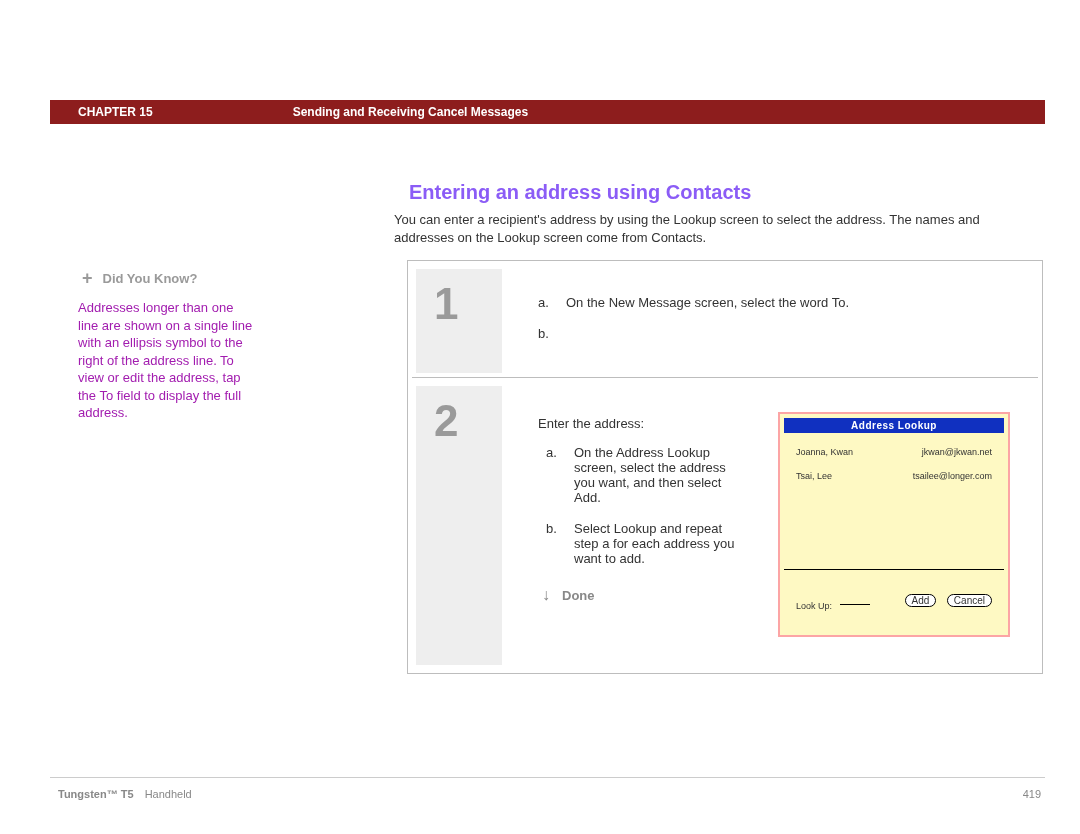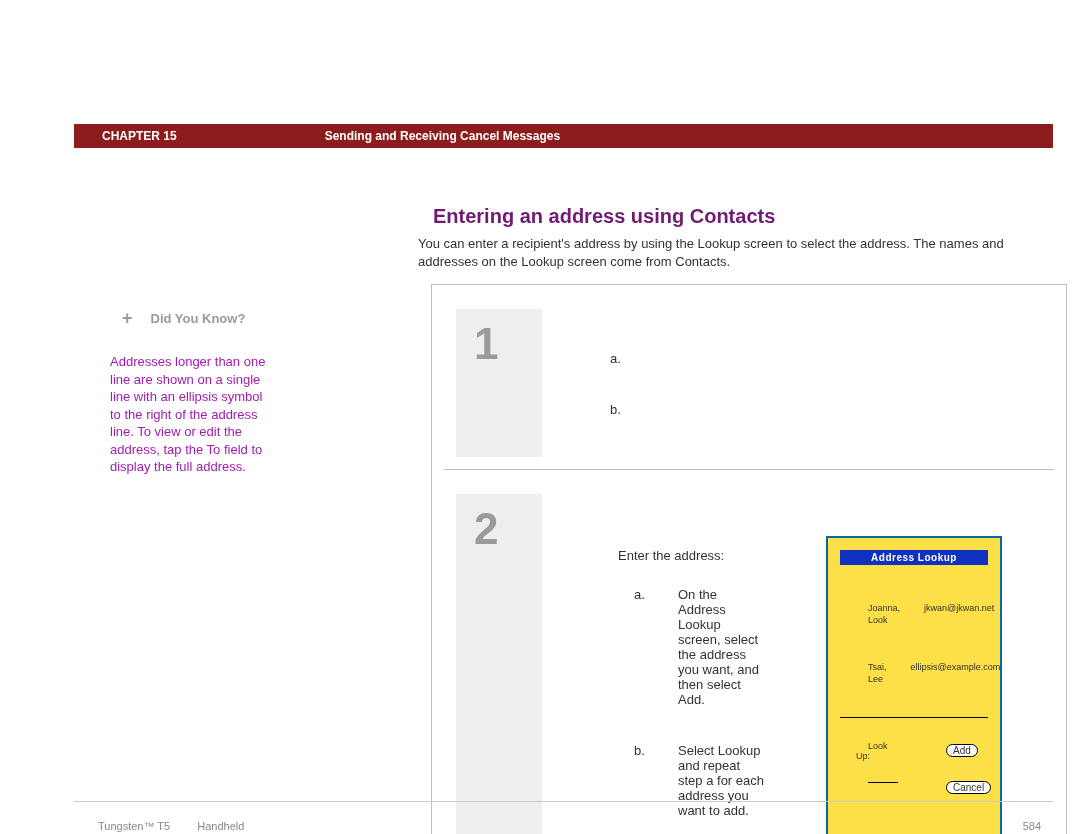--- a/index.html
+++ b/index.html
@@ -1,15 +1,15 @@
 <!DOCTYPE html>
 <html><head>
 <meta charset="utf-8">
 <style>
-  * { box-sizing: border-box; margin: 12px; padding: 0; }
+  * { box-sizing: border-box; margin: 4px; padding: 0; }
   body {
     width: 1080px;
     height: 834px;
     font-family: Arial, Helvetica, sans-serif;
     background: #fff;
     position: relative;
   }
   .header-bar {
     position: absolute;
     top: 88px;
@@ -24,21 +24,21 @@
     align-items: center;
   }
   .header-chapter { margin-left: 28px; }
   .header-title { margin-left: 136px; }
   .section-title {
     position: absolute;
     top: 169px;
     left: 397px;
     font-size: 20px;
     font-weight: bold;
-    color: #701a75;
+    color: #8b5cf6;
   }
   .intro-text {
     position: absolute;
     top: 199px;
     left: 382px;
     right: 48px;
     font-size: 13px;
     line-height: 1.35;
     color: #333;
   }
@@ -102,43 +102,43 @@
   .done-row {
     display: flex;
     align-items: center;
     color: #888;
     font-weight: bold;
     font-size: 13px;
     margin-top: 12px;
   }
   .arrow-down-icon { font-size: 16px; margin-right: 8px; color: #888; font-weight: bold; }
   .device-screenshot {
-    width: 176px;
-    border: 2px solid #0369a1;
-    background: #fde047;
+    width: 232px;
+    border: 2px solid #fca5a5;
+    background: #fef9c3;
     font-size: 10px;
     flex-shrink: 0;
   }
   .screenshot-title {
     background: #1030c0;
     color: #fff;
     font-weight: bold;
     padding: 2px 6px;
     font-size: 10px;
     text-align: center;
     letter-spacing: 0.5px;
   }
   .screenshot-body {
     height: 128px;
     padding: 2px 4px;
   }
   .screenshot-row { display: flex; justify-content: space-between; font-size: 9px; line-height: 1.3; font-family: Arial; }
   .screenshot-footer {
     border-top: 1px solid #000;
-    padding: 2px 4px;
+    padding: 16px 4px;
     display: flex;
     align-items: center;
     justify-content: space-between;
     font-size: 9px;
   }
   .lookup-input {
     border-bottom: 1px solid #000;
     width: 30px;
     display: inline-block;
     height: 10px;
@@ -159,21 +159,21 @@
     top: 765px;
     left: 38px;
     right: 39px;
     border-top: 1px solid #ccc;
     padding-top: 6px;
     display: flex;
     justify-content: space-between;
     font-size: 11px;
     color: #888;
   }
-  .footer-left b { font-weight: normal; }
+  .footer-left b { font-weight: bold; }
 </style>
 </head>
 <body>
 
 <div class="header-bar">
   <span class="header-chapter">CHAPTER 15</span>
   <span class="header-title">Sending and Receiving Cancel Messages</span>
 </div>
 
 <div class="section-title">Entering an address using Contacts</div>
@@ -188,20 +188,21 @@
   <div class="sidebar-body">Addresses longer than one line are shown on a single line with an ellipsis symbol to the right of the address line. To view or edit the address, tap the To field to display the full address.</div>
 </div>
 
 <div class="steps-container">
 
   <div class="step-row">
     <div class="step-num">1</div>
     <div class="step-content">
       <div class="sub-item">
         <span class="sub-letter">a.</span>
+        <span>On the New Message screen, select the word To.</span>
       </div>
       <div class="sub-item">
         <span class="sub-letter">b.</span>
       </div>
     </div>
   </div>
 
   <div class="step-row">
     <div class="step-num">2</div>
     <div class="step-content">
@@ -219,26 +220,26 @@
           <div class="done-row">
             <span class="arrow-down-icon">↓</span>
             <span>Done</span>
           </div>
         </div>
 
         <div class="device-screenshot">
           <div class="screenshot-title">Address Lookup</div>
           <div class="screenshot-body">
             <div class="screenshot-row">
-              <span>Joanna, Look</span>
+              <span>Joanna, Kwan</span>
               <span>jkwan@jkwan.net</span>
             </div>
             <div class="screenshot-row">
               <span>Tsai, Lee</span>
-              <span>ellipsis@example.com</span>
+              <span>tsailee@longer.com</span>
             </div>
           </div>
           <div class="screenshot-footer">
             <span>
               <span>Look Up:</span><span class="lookup-input"></span>
             </span>
             <span>
               <span class="sbtn">Add</span>
               <span class="sbtn">Cancel</span>
             </span>
@@ -246,14 +247,14 @@
         </div>
       </div>
     </div>
   </div>
 </div>
 
 <div class="footer-bar">
   <span class="footer-left">
     <b>Tungsten™ T5</b><span> Handheld</span>
   </span>
-  <span>584</span>
+  <span>419</span>
 </div>
 
 </body></html>

